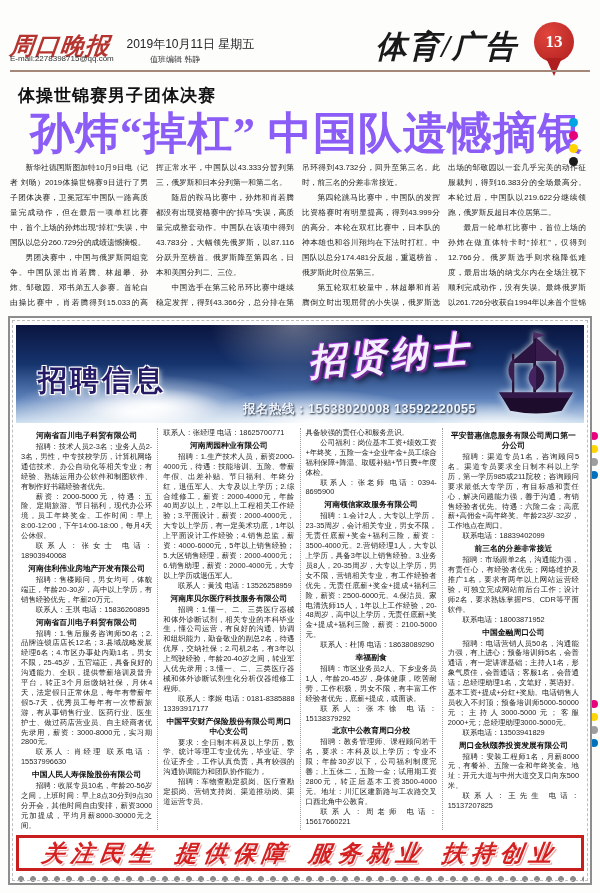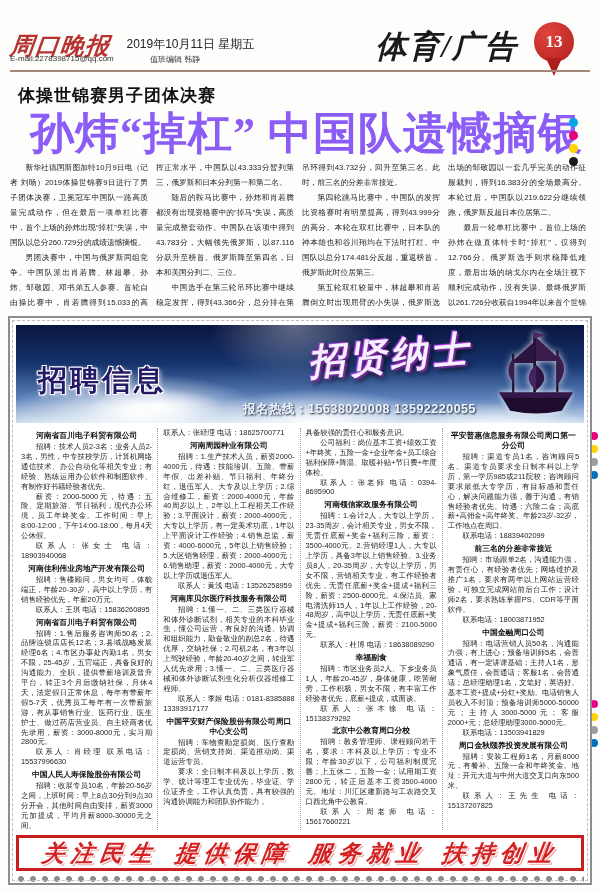--- a/index.html
+++ b/index.html
@@ -183,22 +183,22 @@
             <p>招聘：1.生产技术人员，薪资2000-4000元，待遇：技能培训、五险、带薪年假、出差补贴、节日福利、年终分红，退伍军人、大专及以上学历；2.综合维修工，薪资：2000-4000元，年龄40周岁以上，2年以上工程相关工作经验；3.平面设计，薪资：2000-4000元，大专以上学历，有一定美术功底，1年以上平面设计工作经验；4.销售总监，薪资：4000-6000元，5年以上销售经验；5.大区销售经理，薪资：2000-4000元；6.销售助理，薪资：2000-4000元，大专以上学历或退伍军人。</p>
             <p>联系人：黄浅 电话：13526258959</p>
           </div>
           <div class="ad">
             <div class="ad-title">河南库贝尔医疗科技服务有限公司</div>
             <p>招聘：1.懂一、二、三类医疗器械和体外诊断试剂，相关专业的本科毕业生，懂公司运营，有良好的沟通、协调和组织能力，勤奋敬业的副总2名，待遇优厚，交纳社保；2.司机2名，有3年以上驾驶经验，年龄20-40岁之间，转业军人优先录用；3.懂一、二、三类医疗器械和体外诊断试剂生化分析仪器维修工程师。</p>
             <p>联系人：李姬 电话：0181-8385888 13393917177</p>
           </div>
           <div class="ad">
             <div class="ad-title">中国平安财产保险股份有限公司周口中心支公司</div>
+            <p>要求：全日制本科及以上学历，数学、统计等理工专业优先，毕业证、学位证齐全，工作认真负责，具有较强的沟通协调能力和团队协作能力，</p>
             <p>招聘：车物查勘定损岗、医疗查勘定损岗、营销支持岗、渠道推动岗、渠道运营专员。</p>
-            <p>要求：全日制本科及以上学历，数学、统计等理工专业优先，毕业证、学位证齐全，工作认真负责，具有较强的沟通协调能力和团队协作能力，</p>
           </div>
         </div>
         <div class="ad-col">
           <div class="ad">
             <p class="noindent">具备较强的责任心和服务意识。</p>
             <p>公司福利：岗位基本工资+绩效工资+年终奖，五险一金+企业年金+员工综合福利保障+降温、取暖补贴+节日费+年度体检。</p>
             <p>联系人：张老师 电话：0394-8695900</p>
           </div>
           <div class="ad">
             <div class="ad-title">河南领信家政服务有限公司</div>

